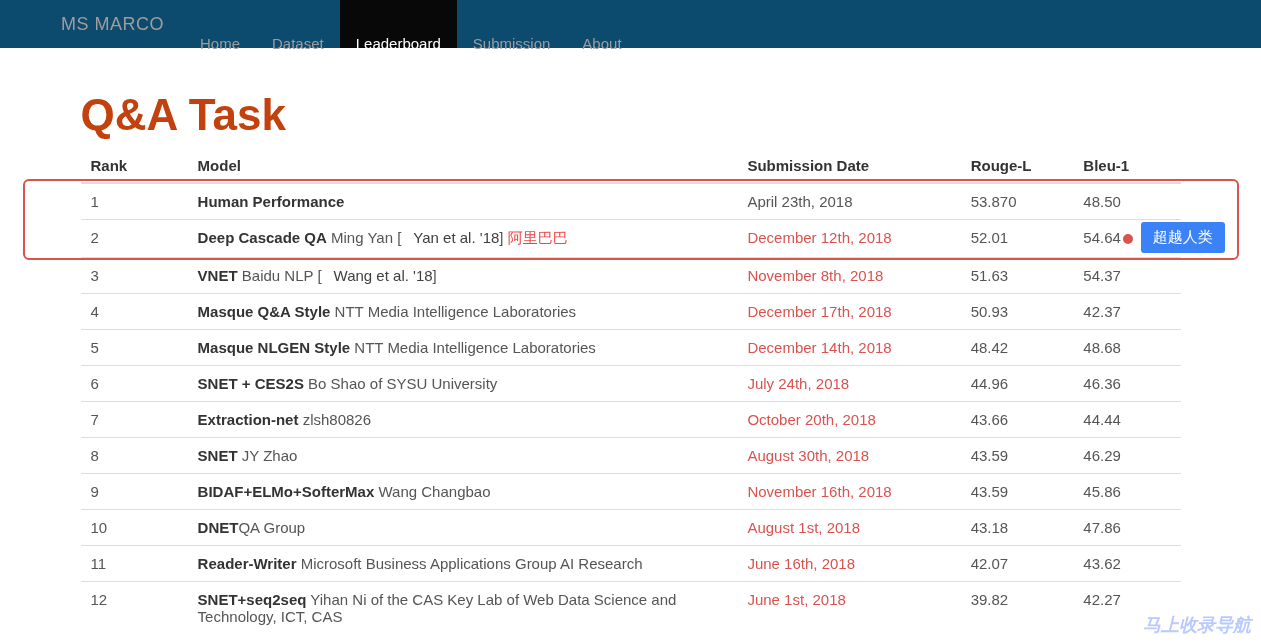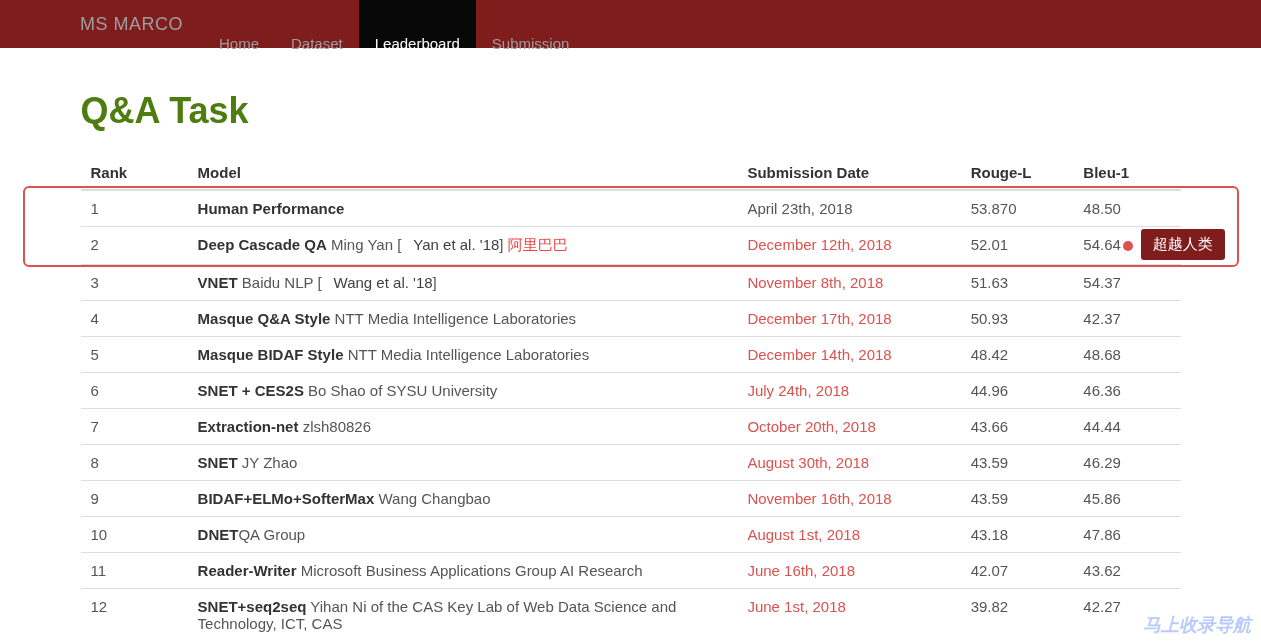--- a/index.html
+++ b/index.html
@@ -3,25 +3,25 @@
   <meta charset="utf-8">
   <style>
     * { margin: 0; padding: 0; box-sizing: border-box; }
     body {
       font-family: -apple-system, BlinkMacSystemFont, "Helvetica Neue", Helvetica, Arial, sans-serif;
       background: #fff;
       color: #333;
       font-size: 15px;
     }
     .navbar {
-      background: #7f1d1d;
+      background: #0c4a6e;
       height: 48px;
       display: flex;
       align-items: stretch;
-      padding-left: 80px;
+      padding-left: 61px;
     }
     .navbar-brand {
       color: #9d9d9d;
       font-size: 18px;
       font-weight: 400;
       letter-spacing: 0.5px;
       display: flex;
       align-items: center;
       padding-right: 20px;
       text-decoration: none;
@@ -49,25 +49,25 @@
     }
     .navbar-nav li.active a {
       color: #fff;
     }
     .container {
       max-width: 1140px;
       margin: 0 auto;
       padding: 0 20px;
     }
     .page-title {
-      font-size: 36px;
+      font-size: 44px;
       font-weight: 600;
-      color: #4d7c0f;
+      color: #c2410c;
       margin-top: 42px;
-      margin-bottom: 24px;
+      margin-bottom: 9px;
     }
     table {
       width: 100%;
       border-collapse: collapse;
     }
     thead th {
       text-align: left;
       font-weight: 700;
       color: #333;
       padding: 8px 10px;
@@ -102,21 +102,21 @@
       display: inline-block;
       width: 10px;
       height: 10px;
       border-radius: 50%;
       background: #d9534f;
       vertical-align: middle;
       margin-left: 2px;
     }
     .badge-surpass {
       position: absolute;
-      background: #7f1d1d;
+      background: #3b82f6;
       color: #fff;
       font-size: 15px;
       padding: 6px 12px;
       border-radius: 3px;
       white-space: nowrap;
     }
     .watermark {
       position: fixed;
       bottom: 6px;
       right: 10px;
@@ -139,20 +139,23 @@
         <a href="#">Home</a>
       </li>
       <li>
         <a href="#">Dataset</a>
       </li>
       <li class="active">
         <a href="#">Leaderboard</a>
       </li>
       <li>
         <a href="#">Submission</a>
+      </li>
+      <li>
+        <a href="#">About</a>
       </li>
     </ul>
 </nav>
 
 <div class="container">
   <h1 class="page-title">Q&amp;A Task</h1>
 
   <div class="table-wrap">
     <table>
       <thead>
@@ -188,21 +191,21 @@
           </tr>
           <tr>
             <td>4</td>
             <td><span class="model-name">Masque Q&amp;A Style</span><span class="model-aff"> NTT Media Intelligence Laboratories</span></td>
             <td><a href="#" class="date-link">December 17th, 2018</a></td>
             <td>50.93</td>
             <td><span>42.37</span></td>
           </tr>
           <tr>
             <td>5</td>
-            <td><span class="model-name">Masque BIDAF Style</span><span class="model-aff"> NTT Media Intelligence Laboratories</span></td>
+            <td><span class="model-name">Masque NLGEN Style</span><span class="model-aff"> NTT Media Intelligence Laboratories</span></td>
             <td><a href="#" class="date-link">December 14th, 2018</a></td>
             <td>48.42</td>
             <td><span>48.68</span></td>
           </tr>
           <tr>
             <td>6</td>
             <td><span class="model-name">SNET + CES2S</span><span class="model-aff"> Bo Shao of SYSU University</span></td>
             <td><a href="#" class="date-link">July 24th, 2018</a></td>
             <td>44.96</td>
             <td><span>46.36</span></td>

